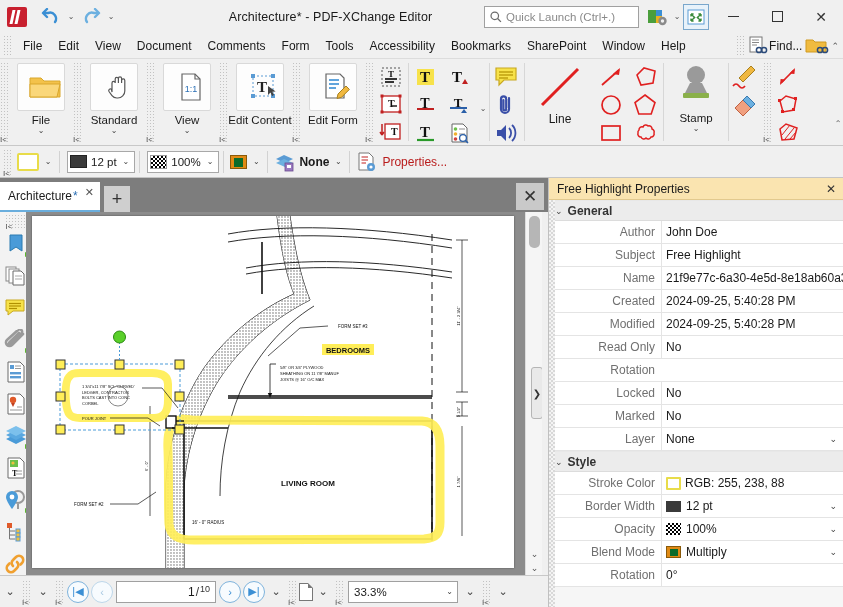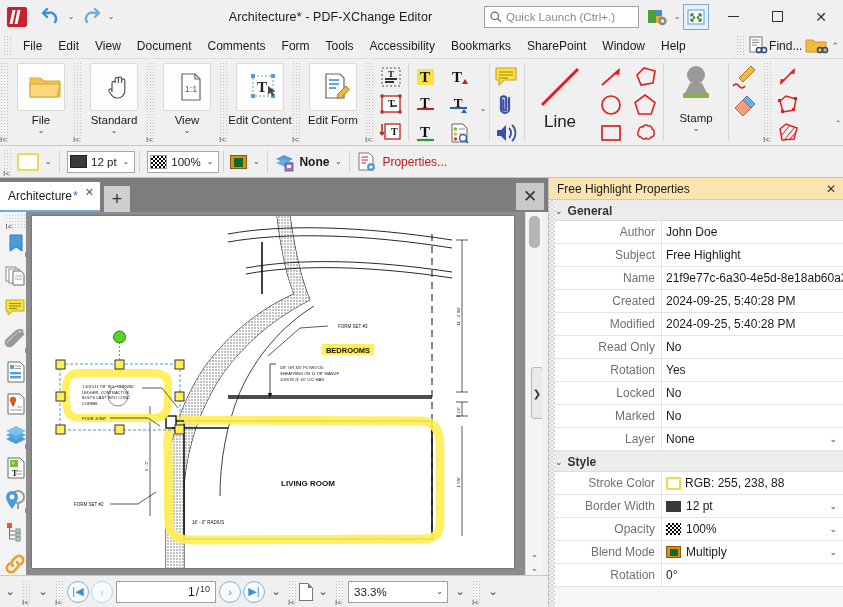--- a/index.html
+++ b/index.html
@@ -109,21 +109,21 @@
   }
   .big-btn .dd { font-size:8px; color:#444; line-height:9px; }
   .rib-sep { width:1px; height:78px; background:#d7d7d7; margin-top:4px; }
   .small-grid {
     display:grid; grid-template-columns:repeat(2, 34px); grid-auto-rows:28px;
     align-items:center; justify-items:center; padding-top:4px;
   }
   .small-grid.c1 { grid-template-columns:34px; }
   .sm-cell { width:32px; height:27px; display:flex; align-items:center; justify-content:center; }
   .line-btn { width:70px; display:flex; flex-direction:column; align-items:center; padding-top:4px; }
-  .line-btn .bl { font-size:17px; margin-top:1px; }
+  .line-btn .bl { font-size:12px; margin-top:1px; }
 
   
   .proptoolbar {
     position:absolute; left:0; top:146px; width:843px; height:32px;
     background:#f0f0f0; border-bottom:1px solid #c4c4c4;
     display:flex; align-items:center;
   }
   .pt-grip {
     width:9px; height:26px; margin:0 3px 0 3px;
     background-image:radial-gradient(#c2c2c2 40%, transparent 41%);
@@ -263,21 +263,21 @@
   .pg-tot { font-size:9px; color:#333; align-self:flex-start; margin-top:2px; }
   .page-ic {
     width:14px; height:18px; background:#fff; border:1px solid #777;
     position:relative;
   }
   .page-ic:after {
     content:""; position:absolute; right:-1px; top:-1px; border-width:0 5px 5px 0;
     border-style:solid; border-color:#f0f0f0 #f0f0f0 #777 #777;
   }
   .zoombox {
-    width:100px; height:22px; border:1px solid #a0a0a0; background:#fff;
+    width:110px; height:22px; border:1px solid #a0a0a0; background:#fff;
     display:flex; align-items:center; padding-left:5px; margin:0 2px;
   }
   .zoombox .zv { font-size:11.5px; flex:1; }
   .zoombox .zc { font-size:8px; color:#444; padding-right:4px; }
 
   
   .proppanel {
     position:absolute; left:548px; top:178px; width:295px; height:429px;
     background:#f6f6f6; border-left:1px solid #c0c0c0;
   }
@@ -1047,21 +1047,20 @@
     <div class="pp-row">
       <span class="pp-label">Modified</span>
       <span class="pp-val">2024-09-25, 5:40:28 PM</span>
     </div>
     <div class="pp-row">
       <span class="pp-label">Read Only</span>
       <span class="pp-val">No</span>
     </div>
     <div class="pp-row">
       <span class="pp-label">Rotation</span>
-      <span class="pp-val">Yes</span>
     </div>
     <div class="pp-row">
       <span class="pp-label">Locked</span>
       <span class="pp-val">No</span>
     </div>
     <div class="pp-row">
       <span class="pp-label">Marked</span>
       <span class="pp-val">No</span>
     </div>
     <div class="pp-row">

